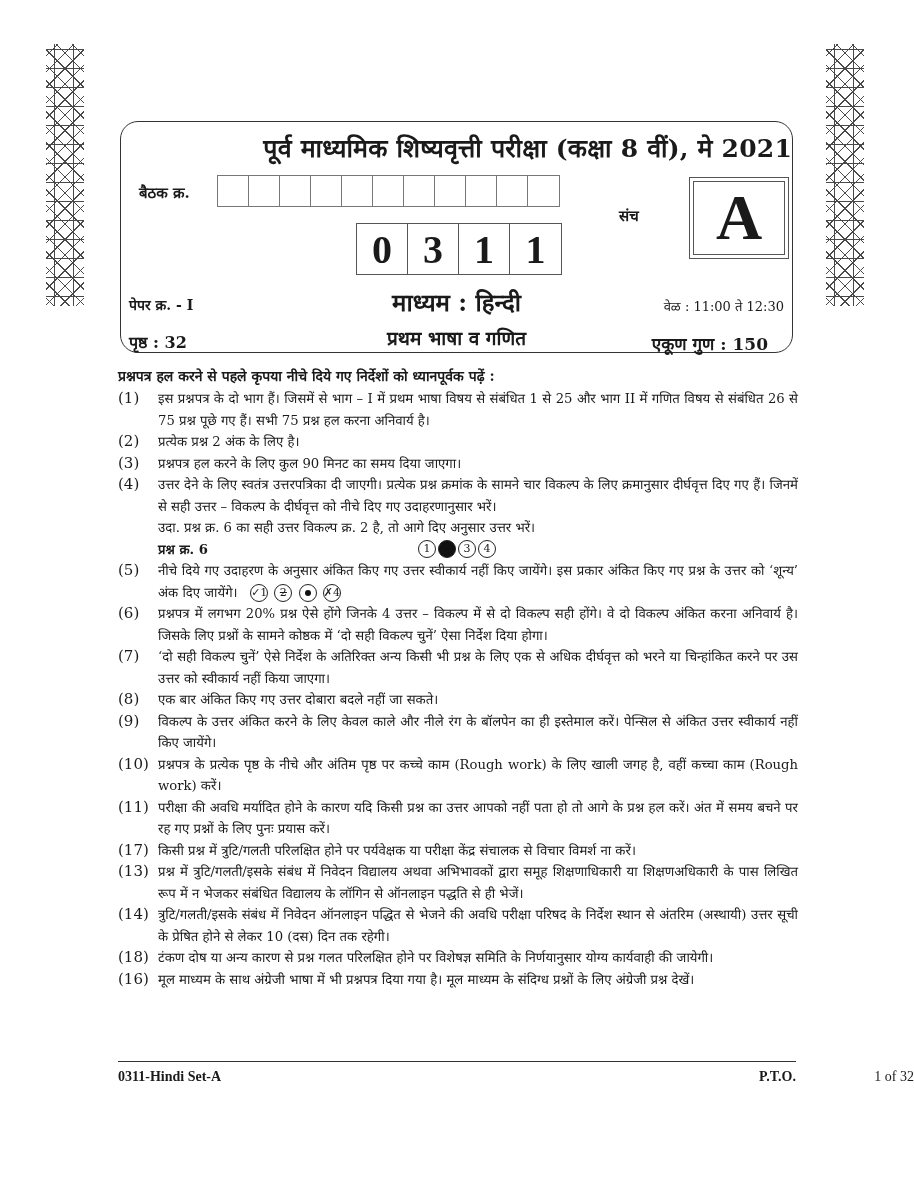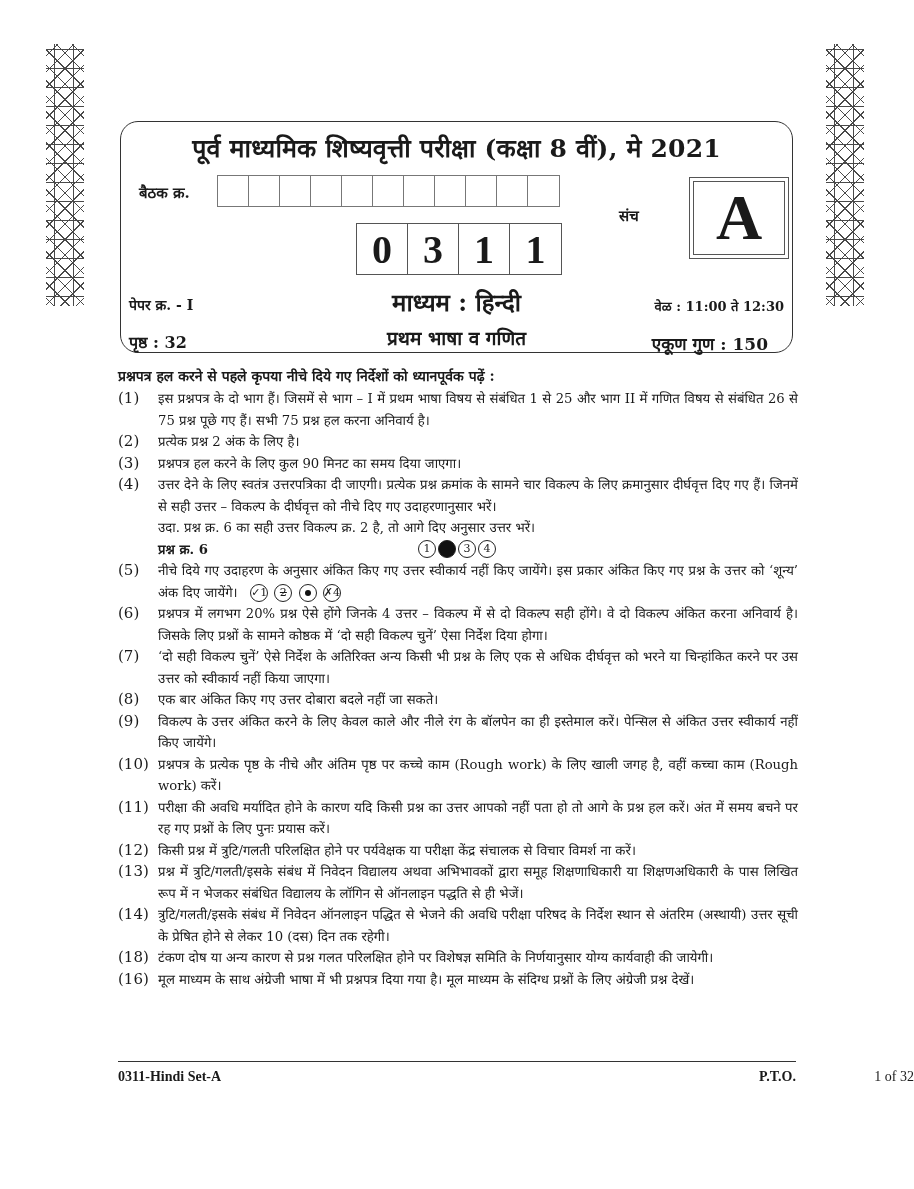--- a/index.html
+++ b/index.html
@@ -12,21 +12,21 @@
                    repeating-linear-gradient(-45deg, transparent 0 5px, #2a2a2a 5px 6px, transparent 6px 11px),
                    repeating-linear-gradient(90deg, transparent 0 8px, #2a2a2a 8px 9px, transparent 9px 19px),
                    repeating-linear-gradient(0deg, transparent 0 9px, #2a2a2a 9px 10px, transparent 10px 19px);
                  opacity:0.85; }
   .side-border.left { left:46px; }
   .side-border.right { left:826px; }
 
   .header-box { position:absolute; left:120px; top:121px; width:673px; height:232px;
                 border:1.5px solid #333; border-radius:18px; box-sizing:border-box; }
 
-  .title { position:absolute; left:0; right:0; top:8px; text-align:center;
+  .title { position:absolute; left:0; right:0; top:8px; text-align:right;
            font-size:25px; font-weight:bold; letter-spacing:0.2px; }
 
   .seat-label { position:absolute; left:18px; top:60px; font-size:15px; font-weight:bold; }
   .seat-boxes { position:absolute; left:96px; top:53px; display:flex;
                 border:1px solid #777; }
   .seat-cell { width:31px; height:30px; border-right:1px solid #777; box-sizing:border-box; }
   .seat-cell:last-child { border-right:none; }
 
   .set-label { position:absolute; left:498px; top:83px; font-size:15px; font-weight:bold; }
   .set-outer { position:absolute; left:568px; top:55px; width:100px; height:82px;
@@ -36,21 +36,21 @@
                font-family:"Liberation Serif",serif; font-size:64px; font-weight:bold; line-height:1; }
 
   .code-boxes { position:absolute; left:235px; top:101px; display:flex; border:1px solid #555; }
   .code-cell { width:51px; height:50px; border-right:1px solid #555; box-sizing:border-box;
                display:flex; align-items:center; justify-content:center;
                font-family:"Liberation Serif",serif; font-size:40px; font-weight:bold; }
   .code-cell:last-child { border-right:none; }
 
   .paper-no { position:absolute; left:8px; top:173px; font-size:14px; font-weight:bold; }
   .medium { position:absolute; left:0; right:0; top:163px; text-align:center; font-size:24px; font-weight:bold; }
-  .time { position:absolute; right:8px; top:175px; font-size:13px; font-weight:bold; }
+  .time { position:absolute; right:8px; top:175px; font-size:13px; font-weight:normal; }
   .pages { position:absolute; left:8px; top:209px; font-size:16px; font-weight:bold; }
   .subject { position:absolute; left:0; right:0; top:203px; text-align:center; font-size:19px; font-weight:bold; }
   .marks { position:absolute; right:24px; top:210px; font-size:17px; font-weight:bold; }
 
   .instr-heading { position:absolute; left:118px; top:366px; font-size:14px; font-weight:bold; }
   .instructions { position:absolute; left:118px; top:388px; width:680px; font-size:13.2px; line-height:21.5px; }
   .instr { display:flex; }
   .instr-num { width:40px; flex:none; font-size:15px; }
   .instr-text { flex:1; text-align:justify; }
 
@@ -171,21 +171,21 @@
   </div>
   <div class="instr">
     <span class="instr-num">(10)</span>
     <span class="instr-text">प्रश्नपत्र के प्रत्येक पृष्ठ के नीचे और अंतिम पृष्ठ पर कच्चे काम (Rough work) के लिए खाली जगह है, वहीं कच्चा काम (Rough work) करें।</span>
   </div>
   <div class="instr">
     <span class="instr-num">(11)</span>
     <span class="instr-text">परीक्षा की अवधि मर्यादित होने के कारण यदि किसी प्रश्न का उत्तर आपको नहीं पता हो तो आगे के प्रश्न हल करें। अंत में समय बचने पर रह गए प्रश्नों के लिए पुनः प्रयास करें।</span>
   </div>
   <div class="instr">
-    <span class="instr-num">(12)</span>
+    <span class="instr-num">(17)</span>
     <span class="instr-text">किसी प्रश्न में त्रुटि/गलती परिलक्षित होने पर पर्यवेक्षक या परीक्षा केंद्र संचालक से विचार विमर्श ना करें।</span>
   </div>
   <div class="instr">
     <span class="instr-num">(13)</span>
     <span class="instr-text">प्रश्न में त्रुटि/गलती/इसके संबंध में निवेदन विद्यालय अथवा अभिभावकों द्वारा समूह शिक्षणाधिकारी या शिक्षणअधिकारी के पास लिखित रूप में न भेजकर संबंधित विद्यालय के लॉगिन से ऑनलाइन पद्धति से ही भेजें।</span>
   </div>
   <div class="instr">
     <span class="instr-num">(14)</span>
     <span class="instr-text">त्रुटि/गलती/इसके संबंध में निवेदन ऑनलाइन पद्धित से भेजने की अवधि परीक्षा परिषद के निर्देश स्थान से अंतरिम (अस्थायी) उत्तर सूची के प्रेषित होने से लेकर 10 (दस) दिन तक रहेगी।</span>
   </div>

